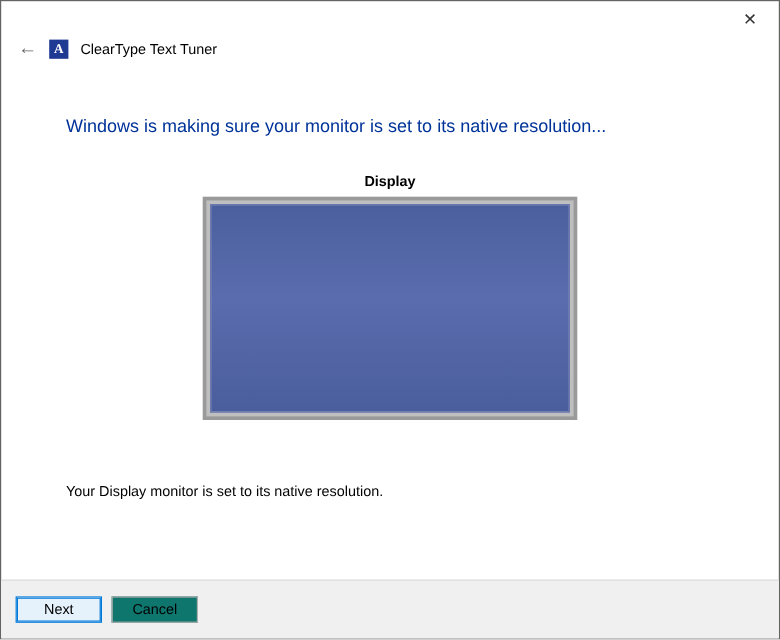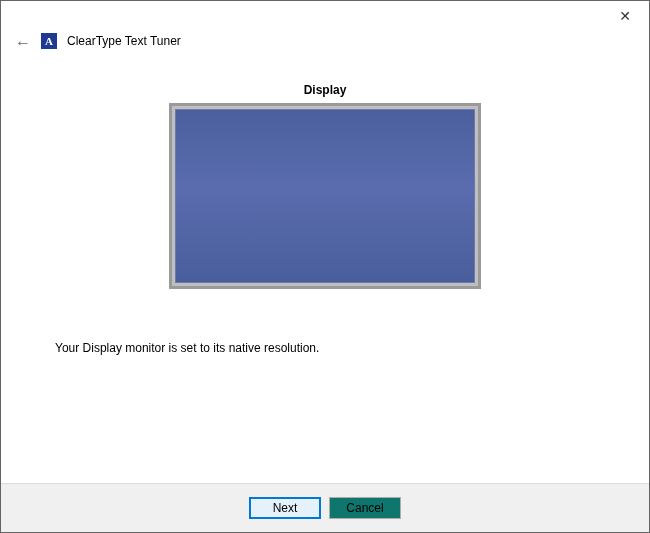--- a/index.html
+++ b/index.html
@@ -105,21 +105,21 @@
     color: #000;
     margin-top: 52px;
     text-align: left;
   }
   .footer {
     height: 48px;
     background: #f0f0f0;
     border-top: 1px solid #dcdcdc;
     display: flex;
     align-items: center;
-    justify-content: center;
+    justify-content: flex-start;
     padding: 0 12px;
     gap: 8px;
   }
   .btn {
     min-width: 72px;
     height: 22px;
     font-size: 12px;
     font-family: inherit;
     border: 1px solid #adadad;
     background: #0f766e;
@@ -146,20 +146,21 @@
     </div>
   </div>
 
   <div class="header">
     <span class="back-arrow">←</span>
     <span class="app-icon">A</span>
     <span class="app-title">ClearType Text Tuner</span>
   </div>
 
   <div class="content">
+    <div class="headline">Windows is making sure your monitor is set to its native resolution...</div>
 
     <div class="display-area">
       <div class="display-label">Display</div>
       <div class="monitor-frame">
         <div class="monitor-screen"></div>
       </div>
     </div>
 
     <div class="status-text">Your Display monitor is set to its native resolution.</div>
   </div>

